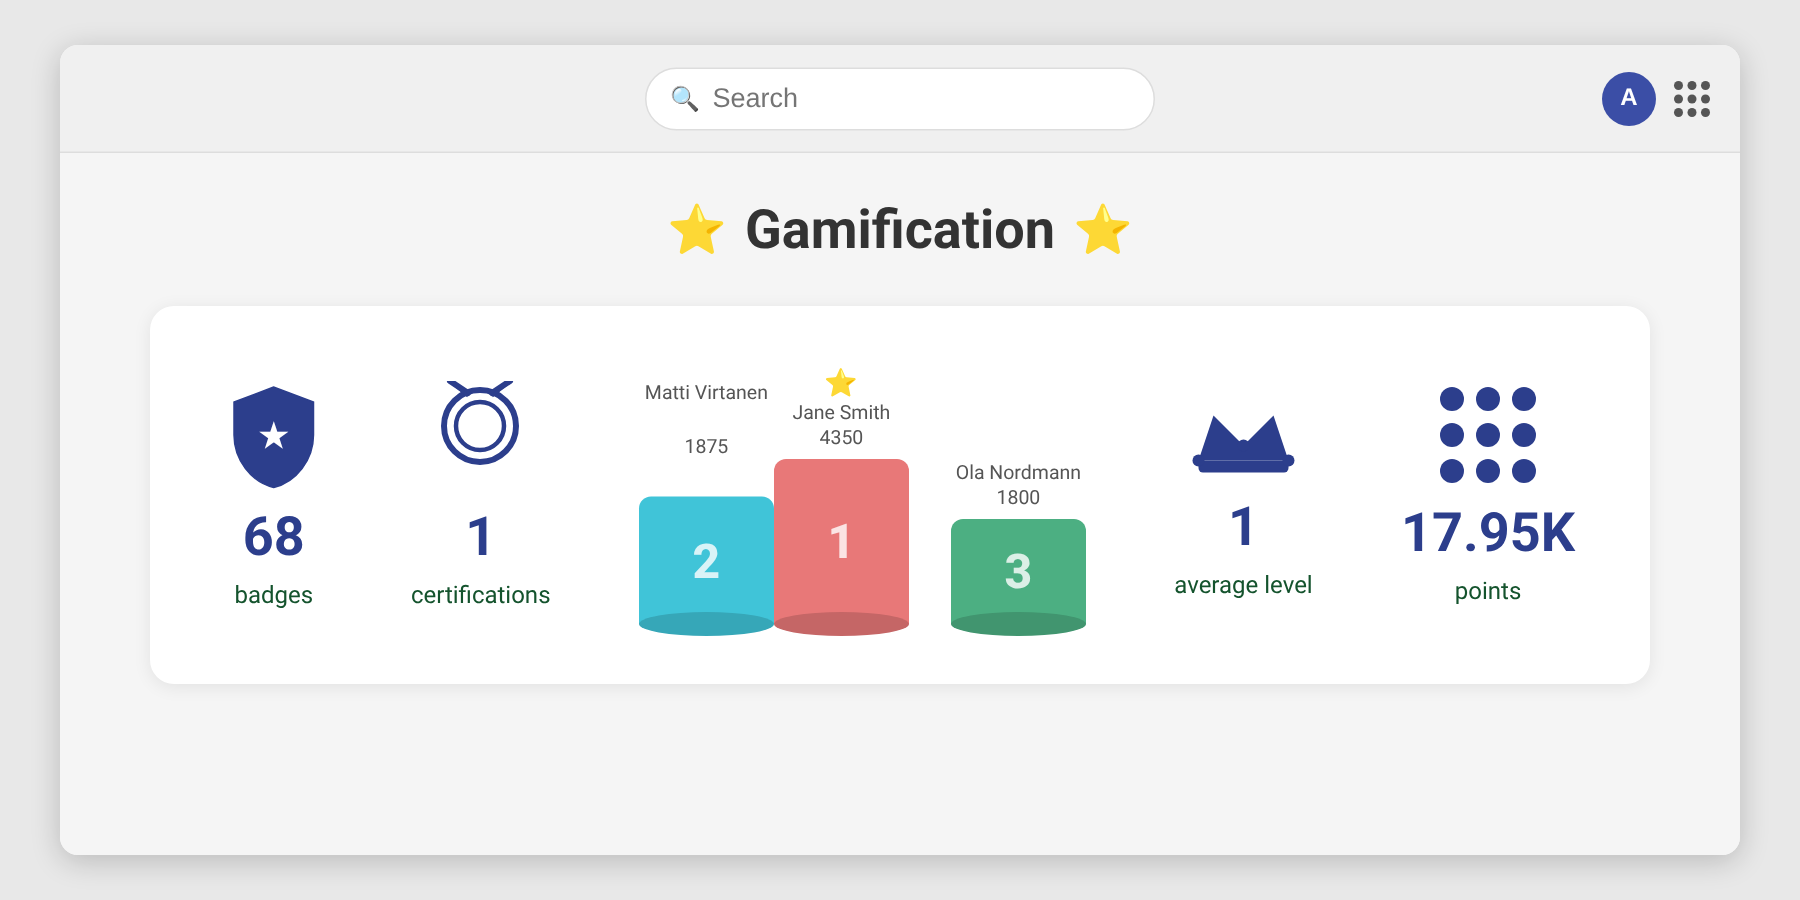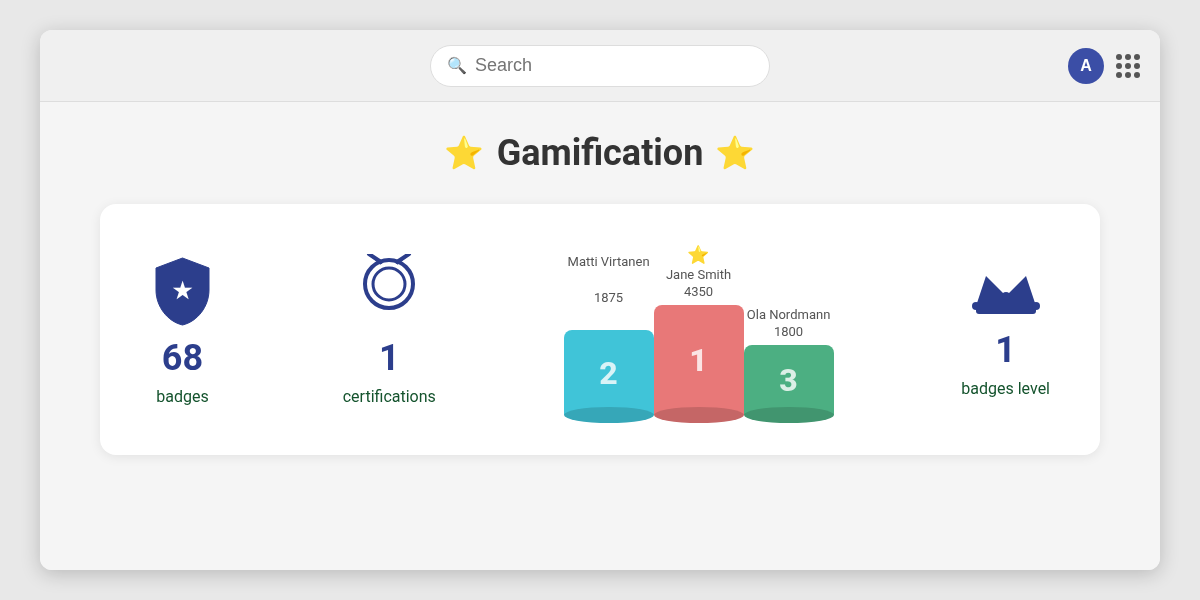--- a/index.html
+++ b/index.html
@@ -263,21 +263,21 @@
 
     .podium-3 {
       background: #4caf82;
       width: 90px;
       height: 70px;
       order: 3;
     }
 
     .podium-wrapper-1 { order: 2; }
     .podium-wrapper-2 { order: 1; gap: 19px; }
-    .podium-wrapper-3 { order: 3; }
+    .podium-wrapper-3 { order: 3; padding-left: 28px; }
 
     .podium-row {
       display: flex;
       align-items: flex-end;
     }
   </style>
 </head>
 <body>
 
 <div class="browser-window">
@@ -374,19 +374,34 @@
         <svg class="crown-svg" viewBox="0 0 70 60" xmlns="http://www.w3.org/2000/svg">
 
           <polygon points="5,45 15,15 35,35 55,15 65,45" fill="#2c3e8c"></polygon>
           <rect x="5" y="45" width="60" height="8" rx="3" fill="#2c3e8c"></rect>
 
           <circle cx="5" cy="45" r="4" fill="#2c3e8c"></circle>
           <circle cx="65" cy="45" r="4" fill="#2c3e8c"></circle>
           <circle cx="35" cy="35" r="4" fill="#2c3e8c"></circle>
         </svg>
         <span class="stat-number">1</span>
-        <span class="stat-label">badges level</span>
-      </div>
-
+        <span class="stat-label">average level</span>
+      </div>
+
+      <div class="stat-item">
+        <div class="dots-grid">
+          <div class="dots-circle"></div>
+          <div class="dots-circle"></div>
+          <div class="dots-circle"></div>
+          <div class="dots-circle"></div>
+          <div class="dots-circle"></div>
+          <div class="dots-circle"></div>
+          <div class="dots-circle"></div>
+          <div class="dots-circle"></div>
+          <div class="dots-circle"></div>
+        </div>
+        <span class="stat-number">17.95K</span>
+        <span class="stat-label">points</span>
+      </div>
 
     </div>
   </div>
 </div>
 
 </body></html>

